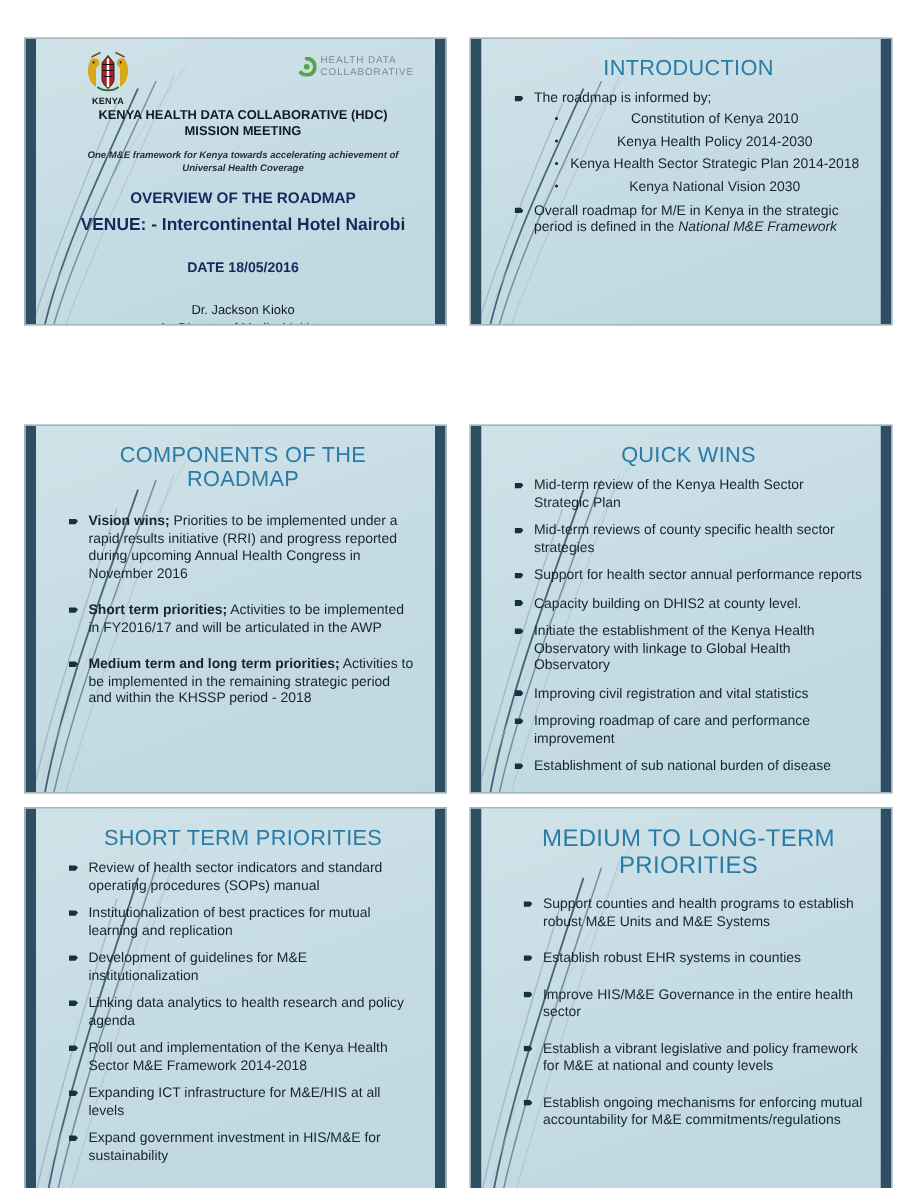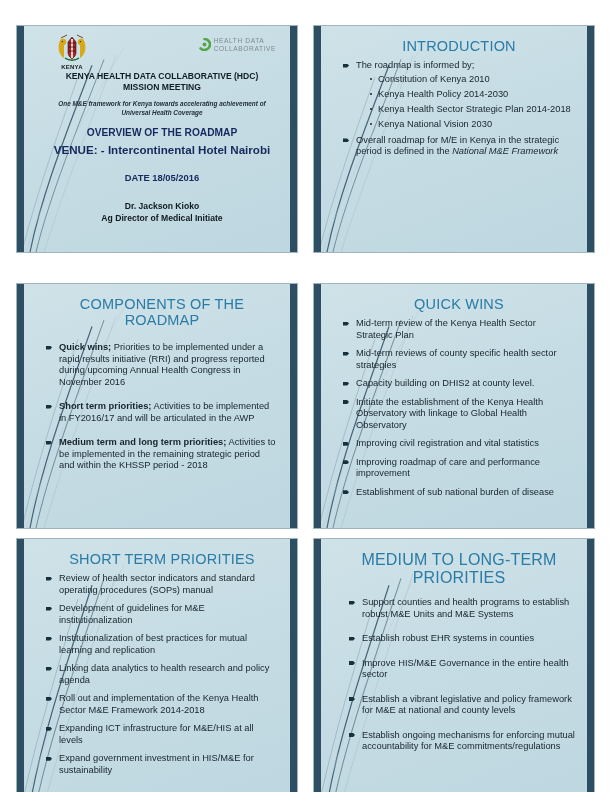--- a/index.html
+++ b/index.html
@@ -23,21 +23,21 @@
     width: 612px;
     height: 792px;
   }
   .slide {
     position: absolute;
     background: #c5dce3;
     border: 1px solid #9fb4bb;
     box-sizing: border-box;
     overflow: hidden;
   }
-  .slide-r1 { top: 25px;  height: 228px; }
+  .slide-r1 { top: 25px;  height: 192px; }
   .slide-r2 { top: 283px; height: 246px; }
   .slide-r3 { top: 538px; height: 268px; }
   .slide-cL { left: 16px;  width: 282px; }
   .slide-cR { left: 313px; width: 282px; }
 
   
   .edge-bar {
     position: absolute;
     top: 0;
     bottom: 0;
@@ -108,20 +108,21 @@
     background: #17323f;
     clip-path: polygon(0 0, 70% 0, 100% 50%, 70% 100%, 0 100%);
   }
   ul.bl.wide > li { margin-bottom: 7px; }
   ul.bl.airy  > li { margin-bottom: 13px; }
 
   ul.sub {
     list-style: none;
     margin: 2px 0 0 0;
     padding: 0 0 0 13px;
+    text-align: center;
   }
   ul.sub > li {
     position: relative;
     padding-left: 9px;
     margin-bottom: 3.5px;
     font-size: 9.3px;
     line-height: 1.25;
     color: #17242c;
   }
   ul.sub > li::before {
@@ -204,21 +205,21 @@
   .ts-line-5 {
     text-align: center;
     font-size: 9.4px;
     font-weight: bold;
     color: #15295c;
     margin: 16px 0 0 0;
   }
   .ts-line-6 {
     text-align: center;
     font-size: 8.6px;
-    font-weight: bold;
+    font-weight: normal;
     color: #101a20;
     margin: 17px 0 0 0;
     line-height: 1.45;
   }
 </style>
 </head>
 <body>
 
 <div class="page">
 
@@ -317,21 +318,21 @@
         <path d="M10 230 C 22 170, 46 110, 72 40" stroke="#2e4f63" stroke-width="1.2" fill="none" opacity=".85"></path>
         <path d="M16 230 C 30 172, 56 108, 84 34" stroke="#2e4f63" stroke-width="1" fill="none" opacity=".55"></path>
         <path d="M2 230 C 14 180, 34 120, 58 52" stroke="#7d98a6" stroke-width=".9" fill="none" opacity=".5"></path>
         <path d="M24 230 C 44 165, 70 100, 96 30" stroke="#9db3bd" stroke-width=".8" fill="none" opacity=".45"></path>
         <path d="M6 230 C 26 166, 60 96, 104 22" stroke="#b6c9d1" stroke-width=".8" fill="none" opacity=".5"></path>
       </svg>
       <div class="content">
         <div class="slide-title">COMPONENTS OF THE ROADMAP</div>
         <ul class="bl airy" style="margin-top:14px">
           <li>
-            <span class="bold-lead">Quick wins;</span><span> Priorities to be implemented under a rapid results initiative (RRI) and progress reported during upcoming Annual Health Congress in November 2016</span>
+            <span class="bold-lead">Vision wins;</span><span> Priorities to be implemented under a rapid results initiative (RRI) and progress reported during upcoming Annual Health Congress in November 2016</span>
           </li>
           <li>
             <span class="bold-lead">Short term priorities;</span><span> Activities to be implemented in FY2016/17 and will be articulated in the AWP</span>
           </li>
           <li>
             <span class="bold-lead">Medium term and long term priorities;</span><span> Activities to be implemented in the remaining strategic period and within the KHSSP period - 2018</span>
           </li>
         </ul>
       </div>
     </div>
@@ -346,20 +347,21 @@
         <path d="M16 230 C 30 172, 56 108, 84 34" stroke="#2e4f63" stroke-width="1" fill="none" opacity=".55"></path>
         <path d="M2 230 C 14 180, 34 120, 58 52" stroke="#7d98a6" stroke-width=".9" fill="none" opacity=".5"></path>
         <path d="M24 230 C 44 165, 70 100, 96 30" stroke="#9db3bd" stroke-width=".8" fill="none" opacity=".45"></path>
         <path d="M6 230 C 26 166, 60 96, 104 22" stroke="#b6c9d1" stroke-width=".8" fill="none" opacity=".5"></path>
       </svg>
       <div class="content">
         <div class="slide-title">QUICK WINS</div>
         <ul class="bl wide">
           <li>Mid-term review of the Kenya Health Sector Strategic Plan</li>
           <li>Mid-term reviews of county specific health sector strategies</li>
+          <li>Support for health sector annual performance reports</li>
           <li>Capacity building on DHIS2 at county level.</li>
           <li>Initiate the establishment of the Kenya Health Observatory with linkage to Global Health Observatory</li>
           <li>Improving civil registration and vital statistics</li>
           <li>Improving roadmap of care and performance improvement</li>
           <li>Establishment of sub national burden of disease</li>
         </ul>
       </div>
     </div>
   </div>
 
@@ -371,22 +373,22 @@
         <path d="M10 230 C 22 170, 46 110, 72 40" stroke="#2e4f63" stroke-width="1.2" fill="none" opacity=".85"></path>
         <path d="M16 230 C 30 172, 56 108, 84 34" stroke="#2e4f63" stroke-width="1" fill="none" opacity=".55"></path>
         <path d="M2 230 C 14 180, 34 120, 58 52" stroke="#7d98a6" stroke-width=".9" fill="none" opacity=".5"></path>
         <path d="M24 230 C 44 165, 70 100, 96 30" stroke="#9db3bd" stroke-width=".8" fill="none" opacity=".45"></path>
         <path d="M6 230 C 26 166, 60 96, 104 22" stroke="#b6c9d1" stroke-width=".8" fill="none" opacity=".5"></path>
       </svg>
       <div class="content">
         <div class="slide-title">SHORT TERM PRIORITIES</div>
         <ul class="bl wide">
           <li>Review of health sector indicators and standard operating procedures (SOPs) manual</li>
+          <li>Institutionalization of best practices for mutual learning and replication</li>
           <li>Development of guidelines for M&amp;E institutionalization</li>
-          <li>Institutionalization of best practices for mutual learning and replication</li>
           <li>Linking data analytics to health research and policy agenda</li>
           <li>Roll out and implementation of the Kenya Health Sector M&amp;E Framework 2014-2018</li>
           <li>Expanding ICT infrastructure for M&amp;E/HIS at all levels</li>
           <li>
             <span>Expand government investment in HIS/M&amp;E for sustainability </span>
           </li>
         </ul>
       </div>
     </div>
   </div>

